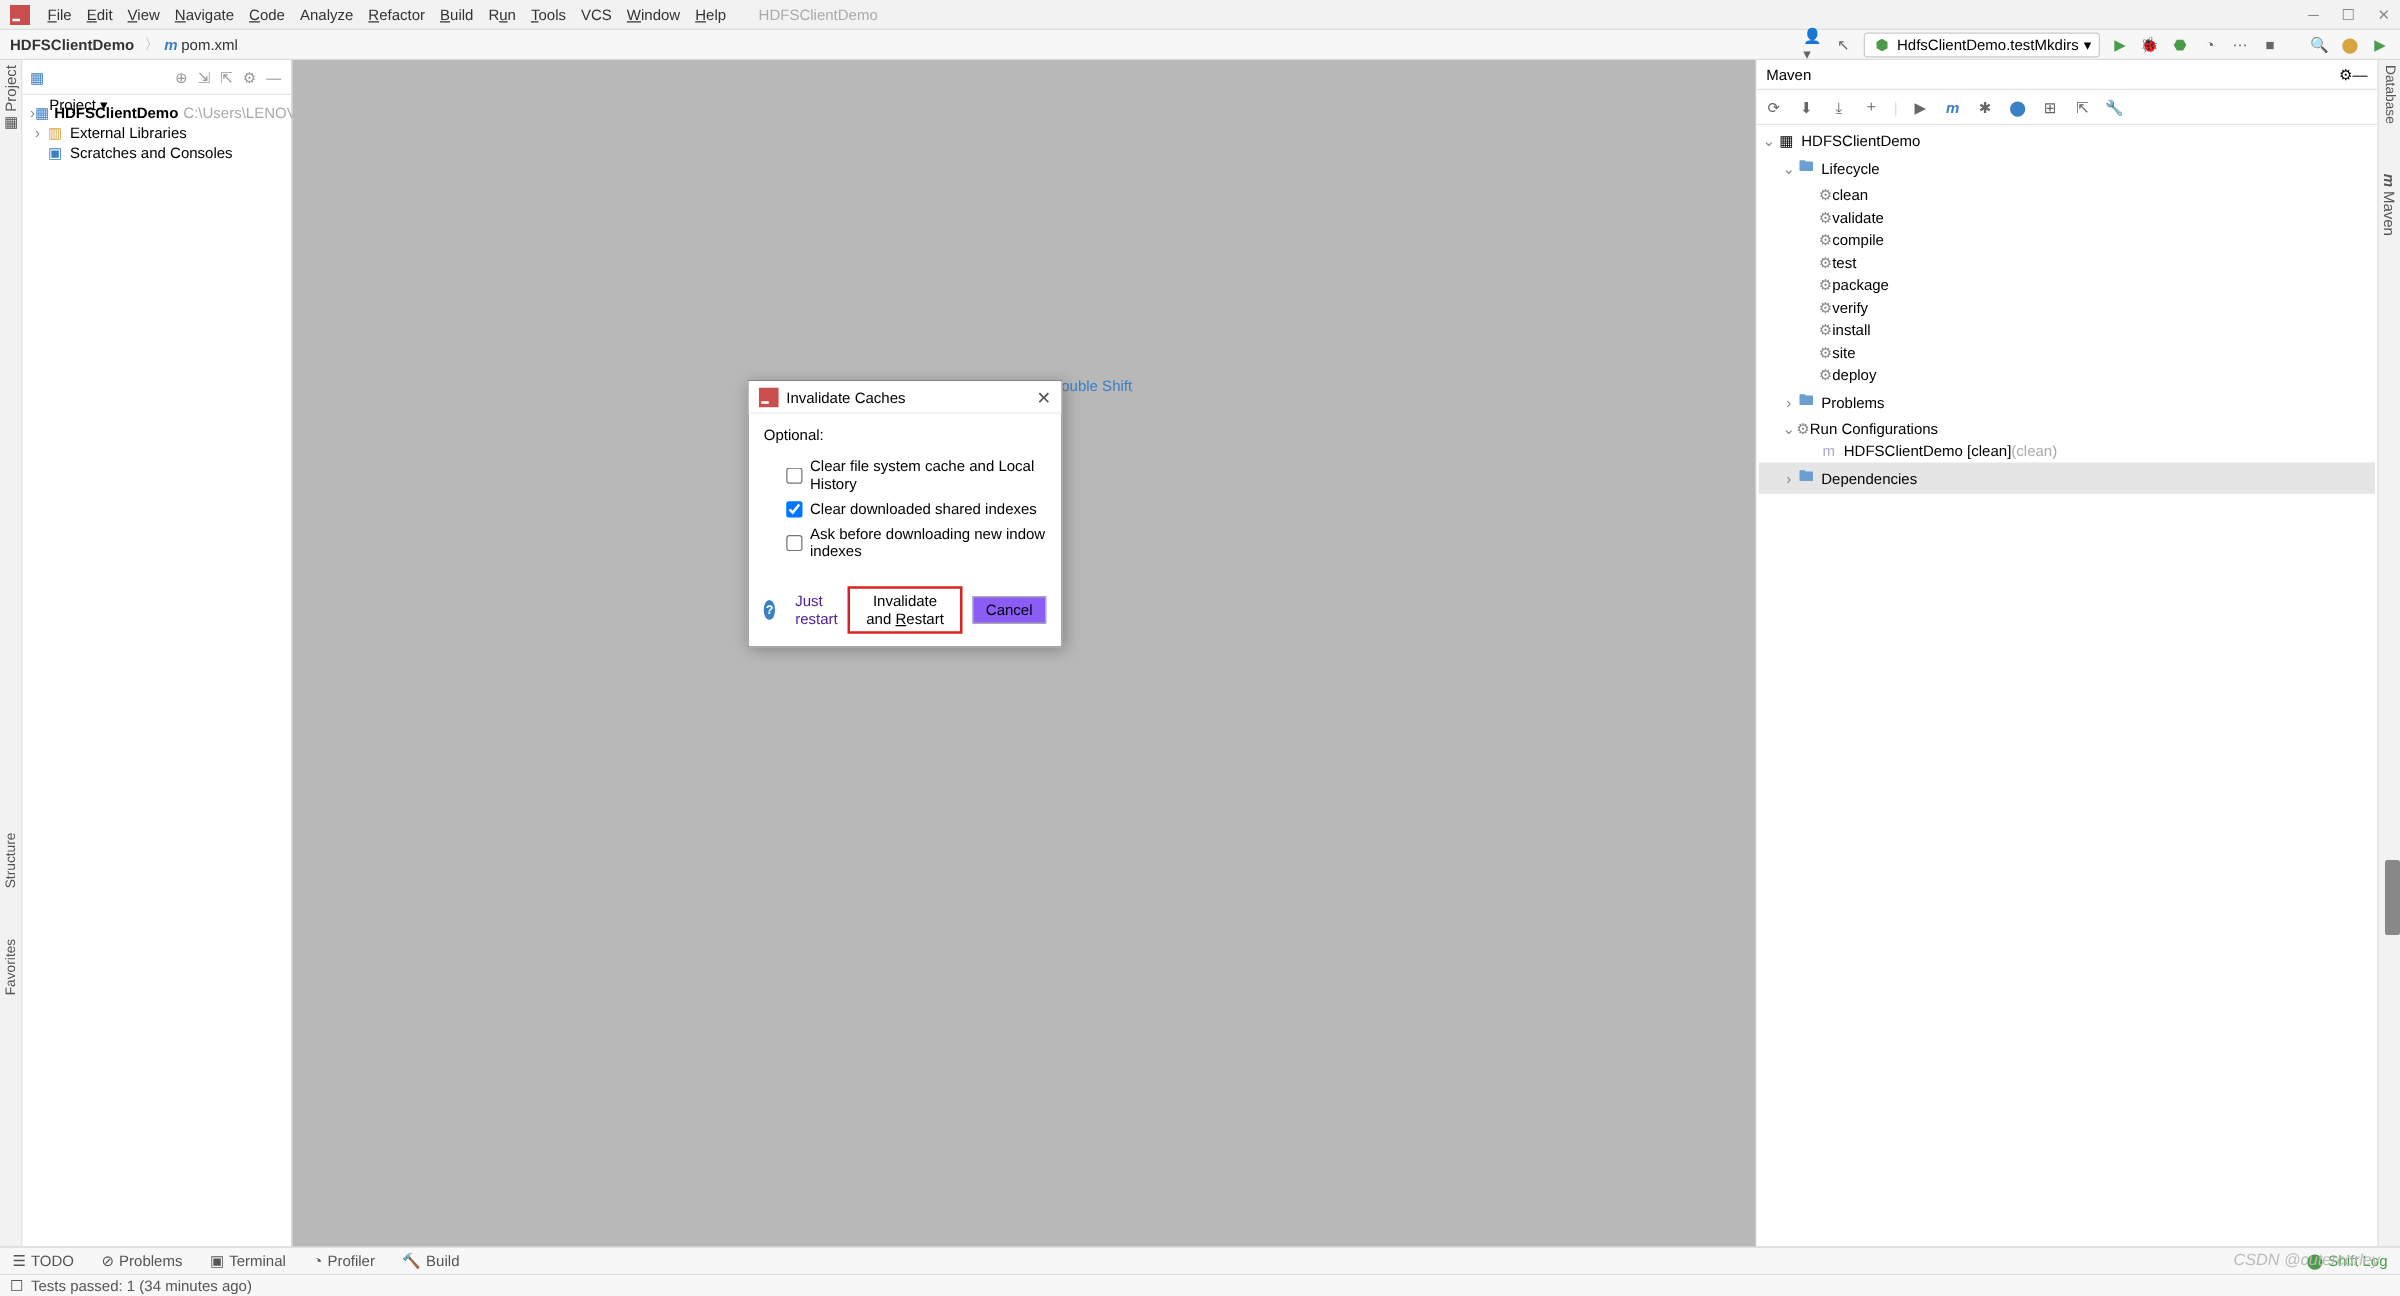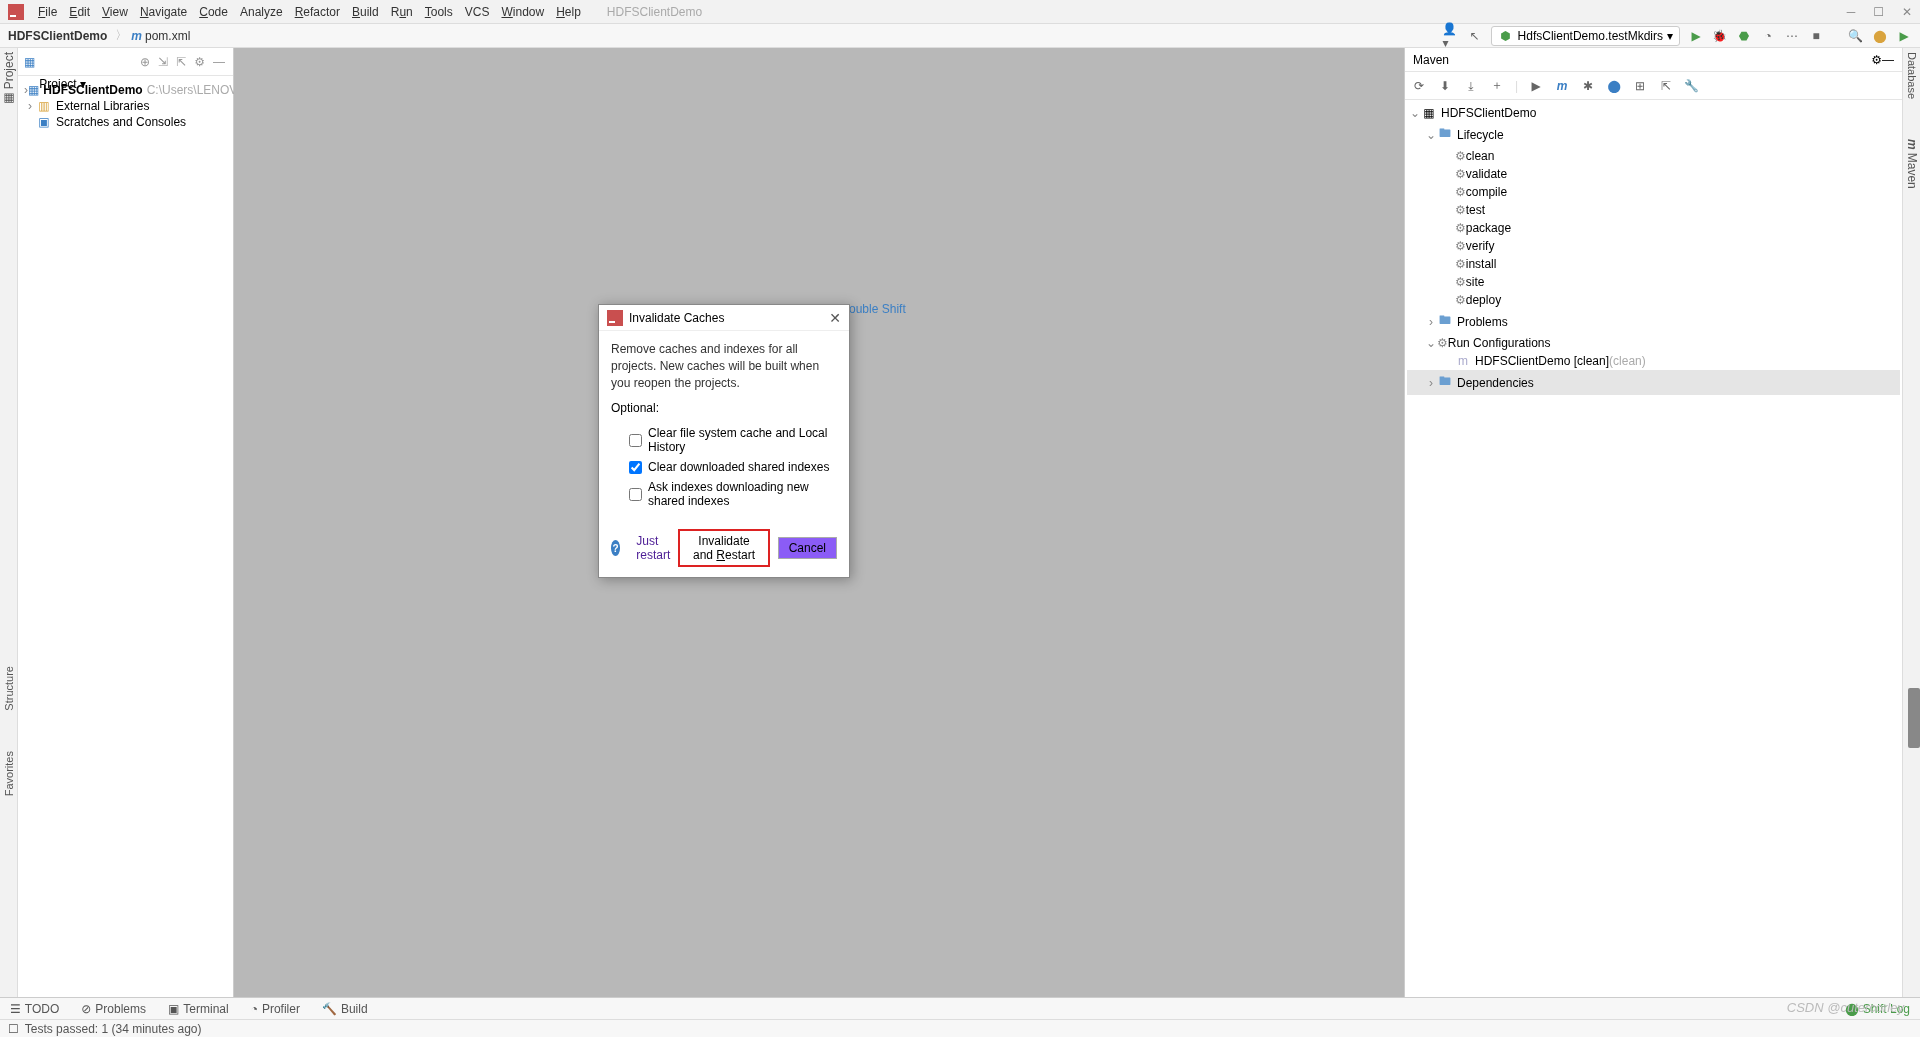--- a/index.html
+++ b/index.html
@@ -332,33 +332,32 @@
 <div class="dialog">
   <div class="dialog-title">
     <svg class="ij-logo dlg-icon" viewBox="0 0 16 16">
         <rect width="16" height="16" fill="#c94f4f"></rect>
         <rect x="2" y="11" width="6" height="2" fill="#fff"></rect>
       </svg>
     <span>Invalidate Caches</span>
     <span class="close">✕</span>
   </div>
   <div class="dialog-body">
-    <div class="msg">Remove caches and indexes for all projects. New caches will be built when you reopen the projects.</div>
     <div class="opt-label">Optional:</div>
     <label class="checkbox-row">
       <input type="checkbox" style="">
       <span>Clear file system cache and Local History</span>
     </label>
     <label class="checkbox-row">
       <input type="checkbox" checked="" style="">
       <span>Clear downloaded shared indexes</span>
     </label>
     <label class="checkbox-row">
       <input type="checkbox" style="">
-      <span>Ask indexes downloading new shared indexes</span>
+      <span>Ask before downloading new indow indexes</span>
     </label>
   </div>
   <div class="dialog-footer">
     <span class="help-icon">?</span>
     <span class="spacer"></span>
     <span class="link-btn">Just restart</span>
     <button class="primary">Invalidate and <u>R</u>estart</button>
     <button>Cancel</button>
   </div>
 </div>

